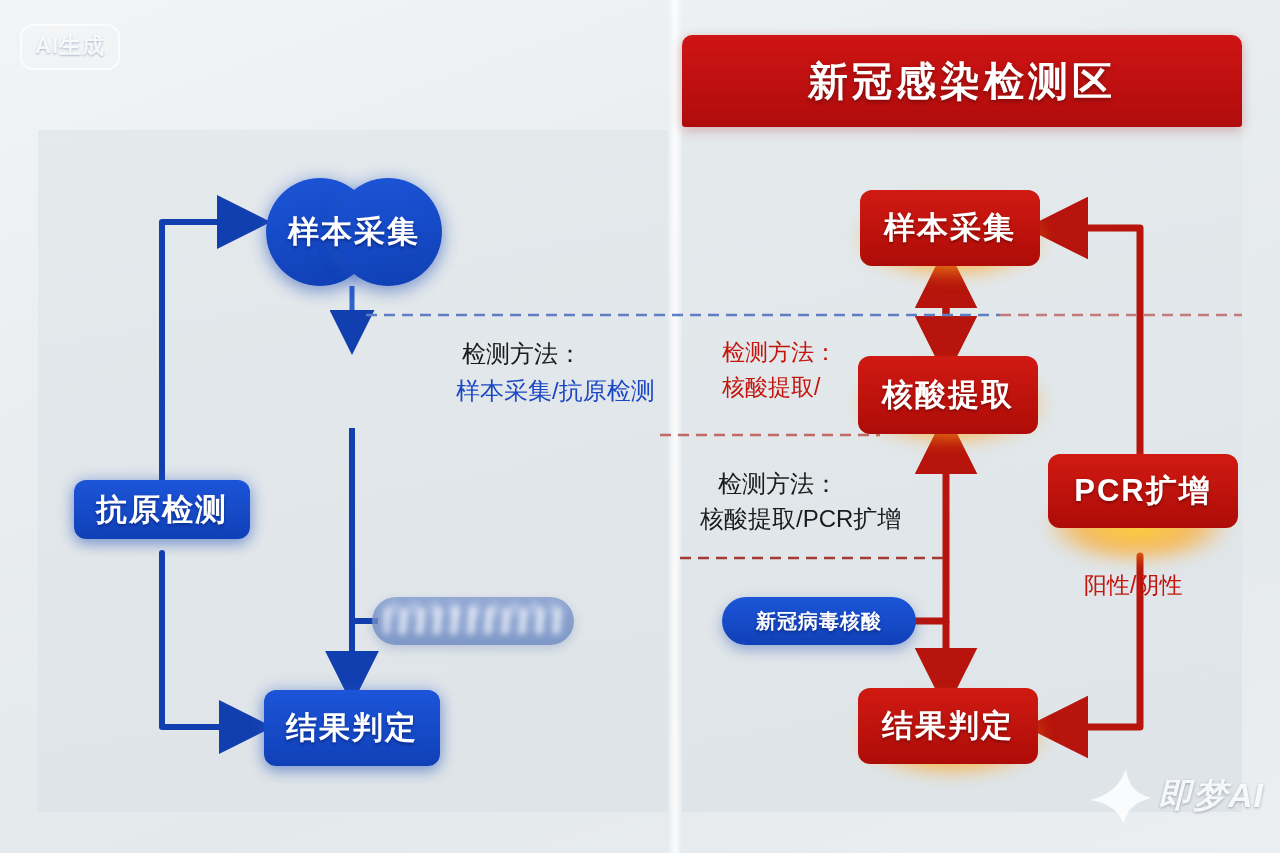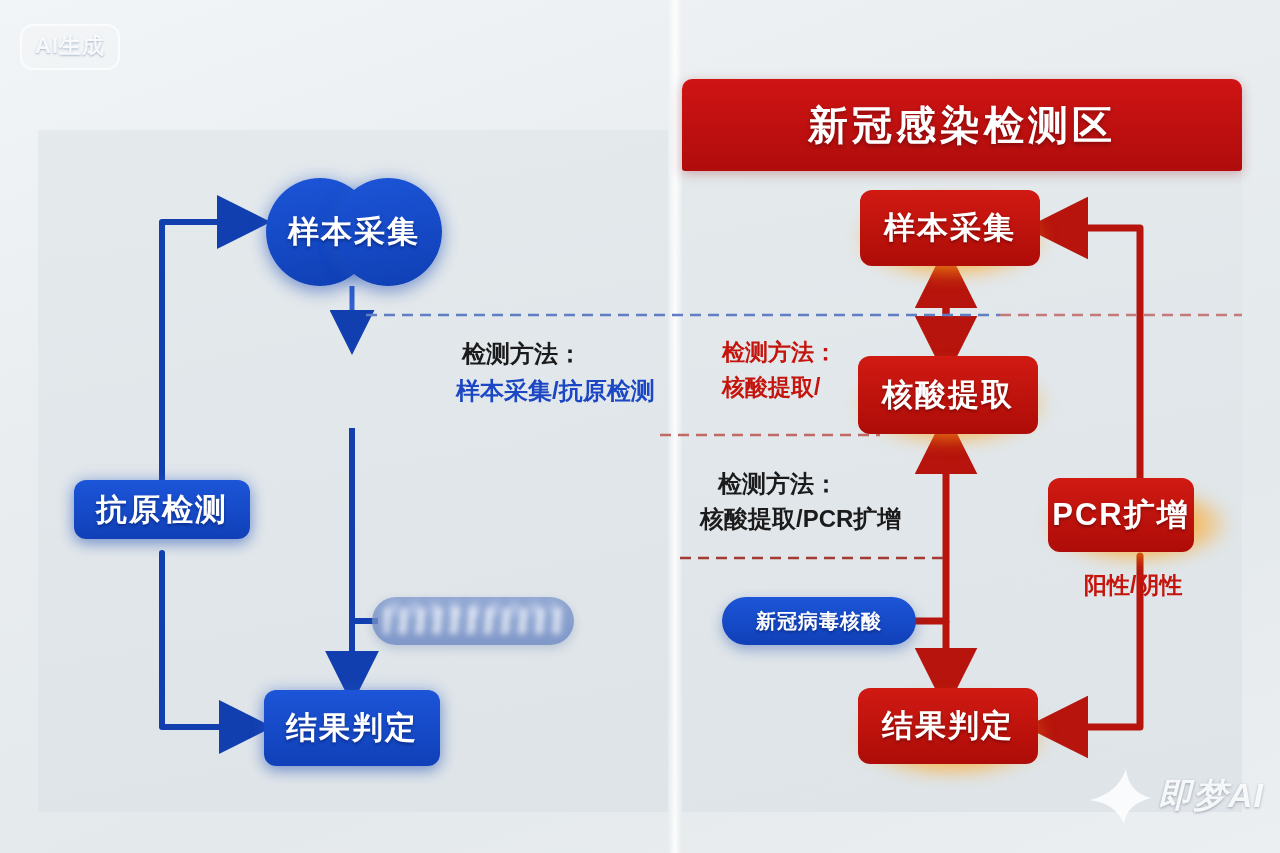--- a/index.html
+++ b/index.html
@@ -23,21 +23,21 @@
   .header{position:absolute;display:flex;align-items:center;justify-content:center;
           color:#fff;font-weight:bold;font-size:40px;letter-spacing:4px;
           text-shadow:0 2px 4px rgba(0,0,0,.35);}
   #header-left{left:38px;top:35px;width:630px;height:92px;
                background:linear-gradient(180deg,#1a54cf 0%,#0e3fae 100%);
                border-radius:4px 4px 0 0;
                box-shadow:0 3px 10px rgba(20,60,150,.30);}
   #header-right{left:682px;top:35px;width:560px;height:92px;
                 background:linear-gradient(180deg,#cf1414 0%,#b00c0c 100%);
                 border-radius:10px 10px 3px 3px;
-                box-shadow:0 3px 12px rgba(150,20,20,.30);margin-top:44px;}
+                box-shadow:0 3px 12px rgba(150,20,20,.30);}
 
   
   #ai-badge{position:absolute;left:20px;top:24px;z-index:40;
             padding:5px 13px 7px;border:2px solid rgba(255,255,255,.72);
             border-radius:13px;color:rgba(255,255,255,.88);
             font-size:22px;font-weight:bold;letter-spacing:1px;
             text-shadow:0 1px 2px rgba(40,70,130,.35);
             background:rgba(255,255,255,.08);}
 
   
@@ -66,21 +66,21 @@
   .peanut .c1{left:0;}
   .peanut .c2{left:68px;}
   .peanut .txt{position:absolute;inset:0;display:flex;align-items:center;justify-content:center;
                color:#fff;font-weight:bold;font-size:31px;letter-spacing:2px;
                text-shadow:0 2px 3px rgba(0,10,60,.45);}
 
   
   .svglayer{position:absolute;inset:0;z-index:10;pointer-events:none;}
 
   
-  .label{position:absolute;z-index:25;font-weight:bold;line-height:1.32;white-space:nowrap;}
+  .label{position:absolute;z-index:25;font-weight:normal;line-height:1.32;white-space:nowrap;}
   .lbl-blk{color:#1b1b1b;font-size:24px;}
   .lbl-blue{color:#1c47c4;font-size:24px;}
   .lbl-red{color:#c4140c;font-size:23px;}
 
   
   #blurred-node{position:absolute;left:372px;top:597px;width:202px;height:48px;
     border-radius:24px;z-index:18;
     background:linear-gradient(180deg,rgba(126,152,205,.80),rgba(104,133,192,.80));
     box-shadow:0 4px 10px rgba(60,90,160,.22);
     overflow:hidden;}
@@ -174,21 +174,21 @@
   <div class="label lbl-blk" style="left:462px;top:338px;">检测方法：</div>
   <div class="label lbl-blue" style="left:456px;top:375px;">样本采集/抗原检测</div>
 
   <div class="glow" style="left:856px;top:196px;width:190px;height:84px;"></div>
   <div class="node red-box" style="left:860px;top:190px;width:180px;height:76px;">样本采集</div>
 
   <div class="glow" style="left:856px;top:362px;width:190px;height:84px;"></div>
   <div class="node red-box" style="left:858px;top:356px;width:180px;height:78px;">核酸提取</div>
 
   <div class="glow" style="left:1046px;top:484px;width:182px;height:80px;"></div>
-  <div class="node red-box" style="left:1048px;top:478px;width:146px;height:74px;">PCR扩增</div>
+  <div class="node red-box" style="left:1048px;top:454px;width:190px;height:74px;">PCR扩增</div>
 
   <div class="glow" style="left:856px;top:694px;width:190px;height:84px;"></div>
   <div class="node red-box" style="left:858px;top:688px;width:180px;height:76px;">结果判定</div>
 
   <div class="node blue-pill" style="left:722px;top:597px;width:194px;height:48px;">新冠病毒核酸</div>
 
   <div class="label lbl-red" style="left:722px;top:337px;">检测方法：</div>
   <div class="label lbl-red" style="left:722px;top:372px;">核酸提取/</div>
 
   <div class="label lbl-blk" style="left:718px;top:468px;">检测方法：</div>

